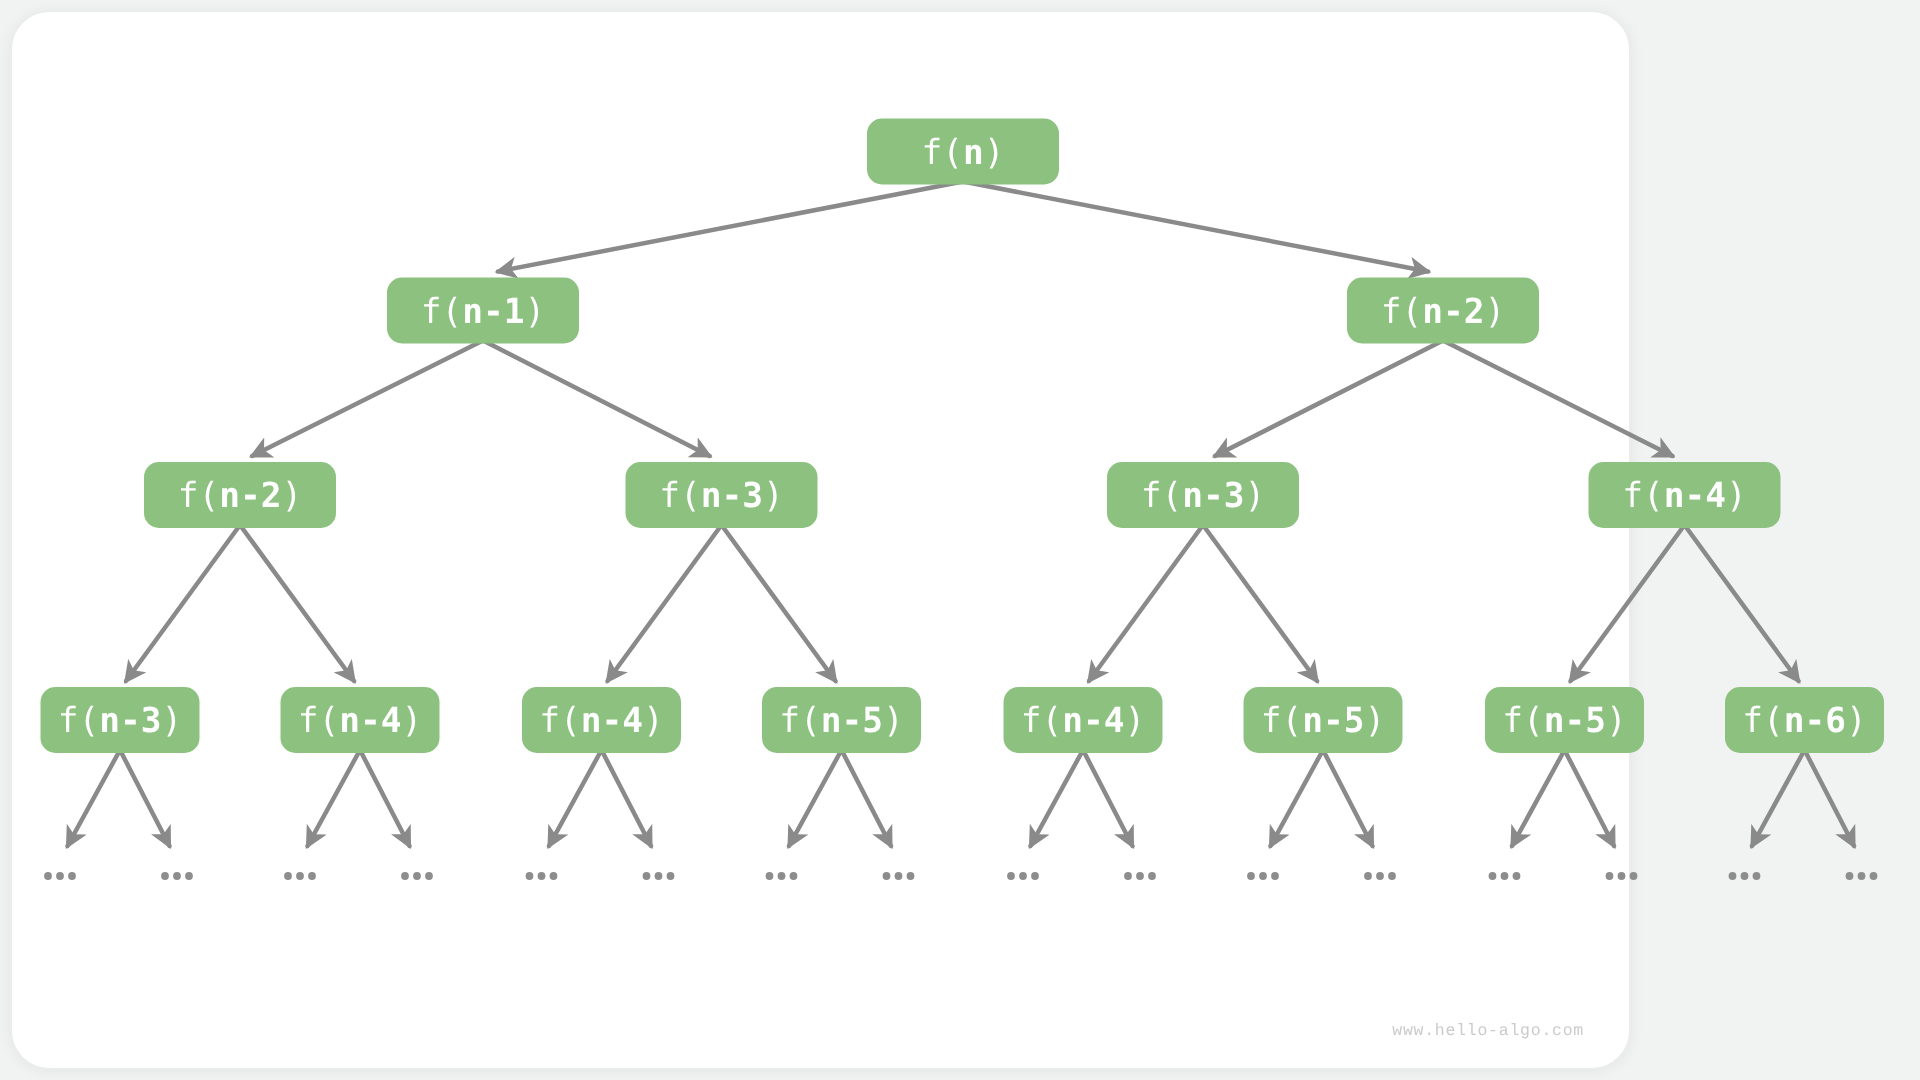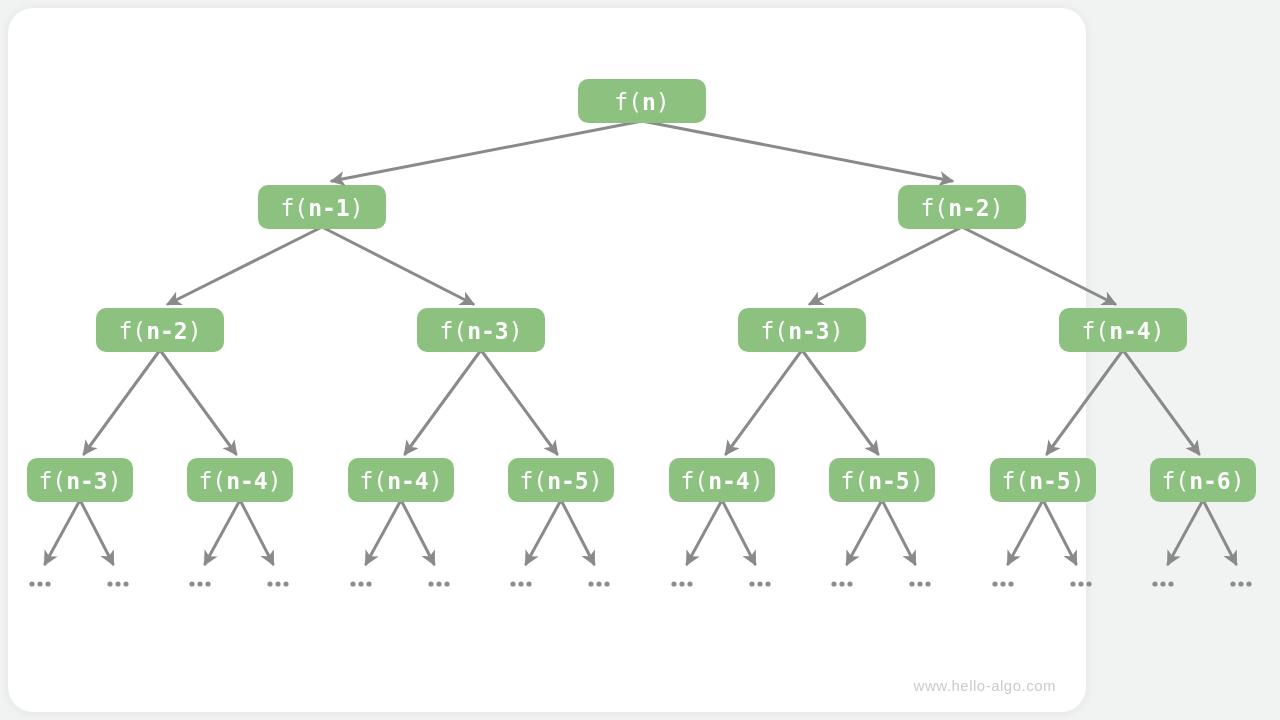--- a/index.html
+++ b/index.html
@@ -39,22 +39,22 @@
   .edge {
     stroke: var(--edge-color, #8a8a8a);
     stroke-width: 3;
     stroke-linecap: round;
     fill: none;
   }
   .leaf-dot { fill: var(--dot-color, #8d8d8d); }
   .watermark {
     position: absolute;
     right: 38px; bottom: 26px;
-    font-family: Liberation Sans, sans-serif;
-    font-size: 15px;
+    font-family: Liberation Mono, monospace;
+    font-size: 11px;
     letter-spacing: 0.5px;
     color: var(--watermark-color, #cbcbcb);
     user-select: none;
   }
 </style>
 </head>
 <body>
 
 <div class="stage">
   <div class="card"></div>

